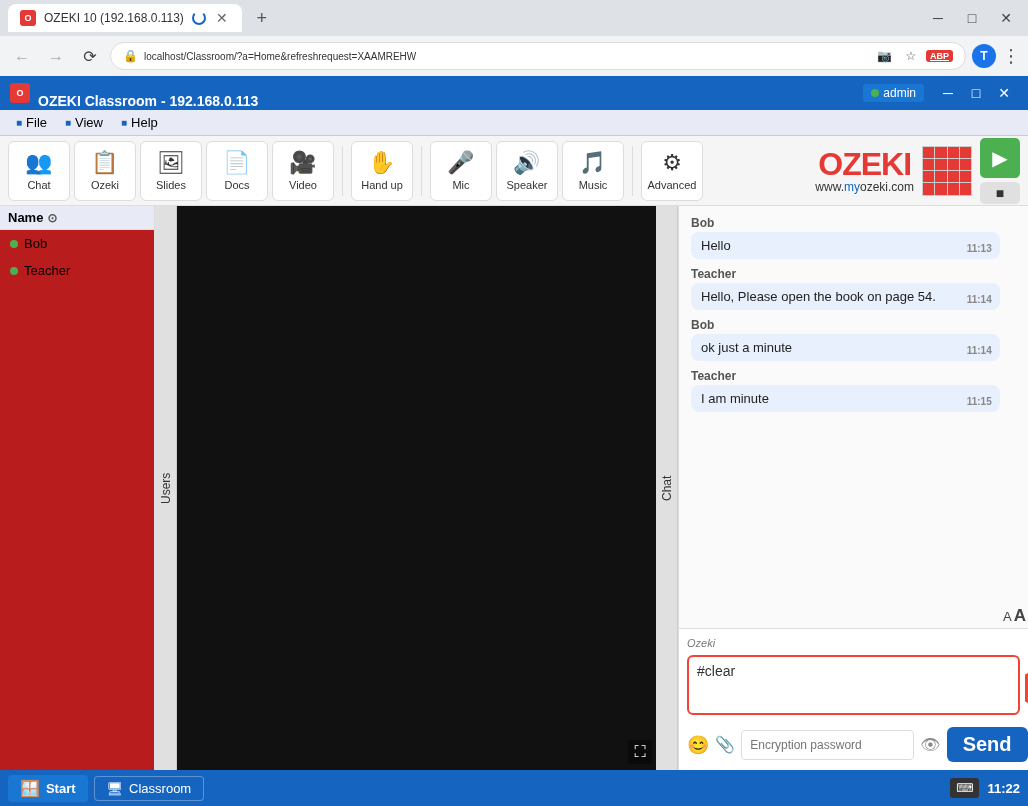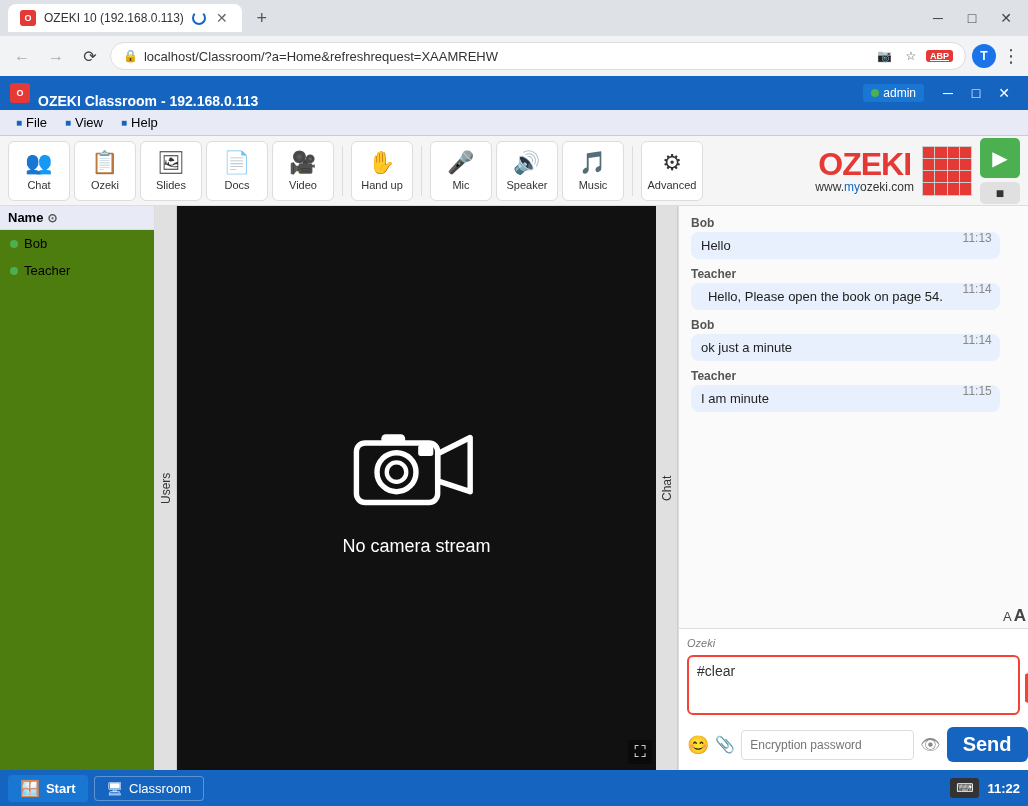--- a/index.html
+++ b/index.html
@@ -82,21 +82,21 @@
       border: 1px solid #dadce0;
       border-radius: 14px;
       display: flex;
       align-items: center;
       padding: 0 12px;
       font-size: 13px;
       color: #333;
       gap: 6px;
     }
     .address-lock { color: #555; font-size: 12px; }
-    .address-text { flex: 1; font-size: 13px; }
+    .address-text { flex: 1; font-size: 10px; }
     .address-icons { display: flex; gap: 4px; align-items: center; }
     .addr-icon { width: 22px; height: 22px; display: flex; align-items: center; justify-content: center; border-radius: 50%; cursor: pointer; color: #555; font-size: 12px; }
     .abp-badge {
       background: #e53935; color: white; font-size: 9px; font-weight: bold;
       padding: 1px 4px; border-radius: 3px; text-decoration: underline;
     }
     .profile-circle {
       width: 24px; height: 24px; border-radius: 50%;
       background: #1a73e8; color: white; font-size: 12px; font-weight: bold;
       display: flex; align-items: center; justify-content: center;
@@ -215,21 +215,21 @@
     .main-area {
       display: flex;
       height: calc(806px - 36px - 40px - 34px - 26px - 70px - 36px);
       
     }
 
     
     .sidebar {
       width: 155px;
       min-width: 155px;
-      background: #4d7c0f;
+      background: #b91c1c;
       border-right: 1px solid #ddd;
       overflow-y: auto;
     }
     .sidebar-header {
       background: #e8eaf6;
       padding: 4px 8px;
       font-size: 13px;
       font-weight: 600;
       display: flex; align-items: center; gap: 4px;
       border-bottom: 1px solid #ddd;
@@ -308,23 +308,24 @@
       background: #e8f0fe;
       border-radius: 8px;
       padding: 6px 10px;
       font-size: 13px;
       color: #222;
       max-width: 95%;
       position: relative;
     }
     .chat-time {
       position: absolute;
-      right: 8px; bottom: 14px;
-      font-size: 12px;
+      right: 8px; bottom: 5px;
+      font-size: 10px;
       color: #888;
+      font-weight: bold;
     }
     .chat-input-area {
       border-top: 1px solid #ddd;
       padding: 8px;
       background: #fff;
     }
     .chat-input-row {
       display: flex; align-items: center; gap: 6px;
       margin-bottom: 6px;
     }
@@ -606,40 +607,20 @@
       </div>
       <div class="sidebar-item">
         <div class="online-dot"></div>
         <span>Teacher</span>
       </div>
     </div>
 
     <div class="content-area">
 
       <div class="video-panel">
-        <div class="video-overlay">
-
-          <div>
-            <svg viewBox="0 0 120 90" width="130" height="100" fill="none" xmlns="http://www.w3.org/2000/svg">
-
-              <rect x="5" y="20" width="75" height="55" rx="8" stroke="white" stroke-width="5" fill="none"></rect>
-
-              <circle cx="42" cy="47" r="18" stroke="white" stroke-width="5" fill="none"></circle>
-
-              <circle cx="42" cy="47" r="9" stroke="white" stroke-width="4" fill="none"></circle>
-
-              <rect x="28" y="12" width="22" height="10" rx="4" fill="white"></rect>
-
-              <rect x="62" y="22" width="14" height="10" rx="2" fill="white"></rect>
-
-              <polygon points="80,30 110,15 110,65 80,55" stroke="white" stroke-width="5" fill="none" stroke-linejoin="round"></polygon>
-            </svg>
-          </div>
-          <span class="no-stream-text">No camera stream</span>
-        </div>
 
         <div class="fullscreen-btn">⛶</div>
 
         <div class="side-tab-users" style="position:absolute; left:0; top:0; height:100%; width:22px; display:flex; align-items:center; justify-content:center;">
           <span>Users</span>
         </div>
 
         <div class="side-tab-chat" style="position:absolute; right:0; top:0; height:100%; width:22px; display:flex; align-items:center; justify-content:center;">
           <span>Chat</span>
         </div>
@@ -652,21 +633,21 @@
           <div class="chat-msg-group">
             <span class="chat-sender">Bob</span>
             <div class="chat-bubble" style="padding-right:50px;">
               <span>Hello</span>
               <span class="chat-time">11:13</span>
             </div>
           </div>
 
           <div class="chat-msg-group">
             <span class="chat-sender">Teacher</span>
-            <div class="chat-bubble" style="padding-right:50px;text-align:center;">
+            <div class="chat-bubble" style="padding-right:50px;">
               <span>Hello, Please open the book on page 54.</span>
               <span class="chat-time">11:14</span>
             </div>
           </div>
 
           <div class="chat-msg-group">
             <span class="chat-sender">Bob</span>
             <div class="chat-bubble" style="padding-right:50px;">
               <span>ok just a minute</span>
               <span class="chat-time">11:14</span>

